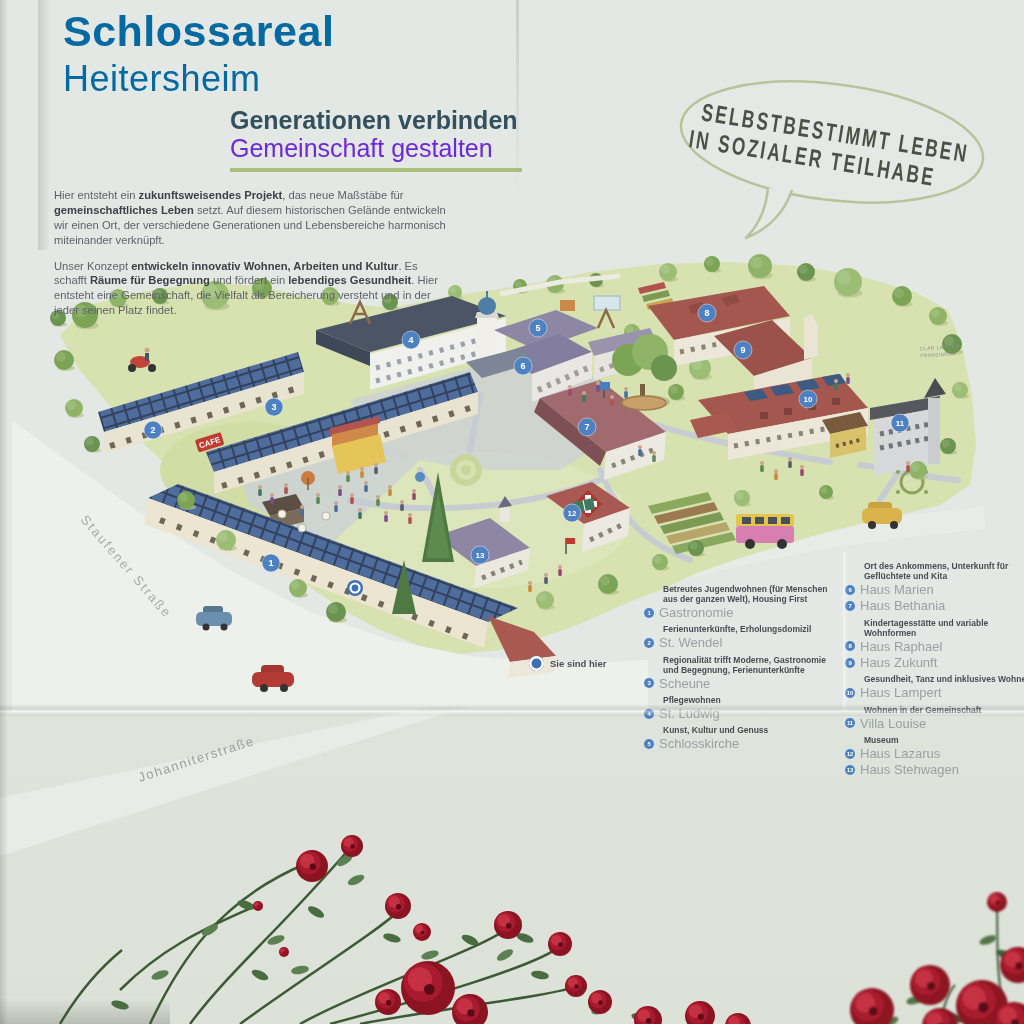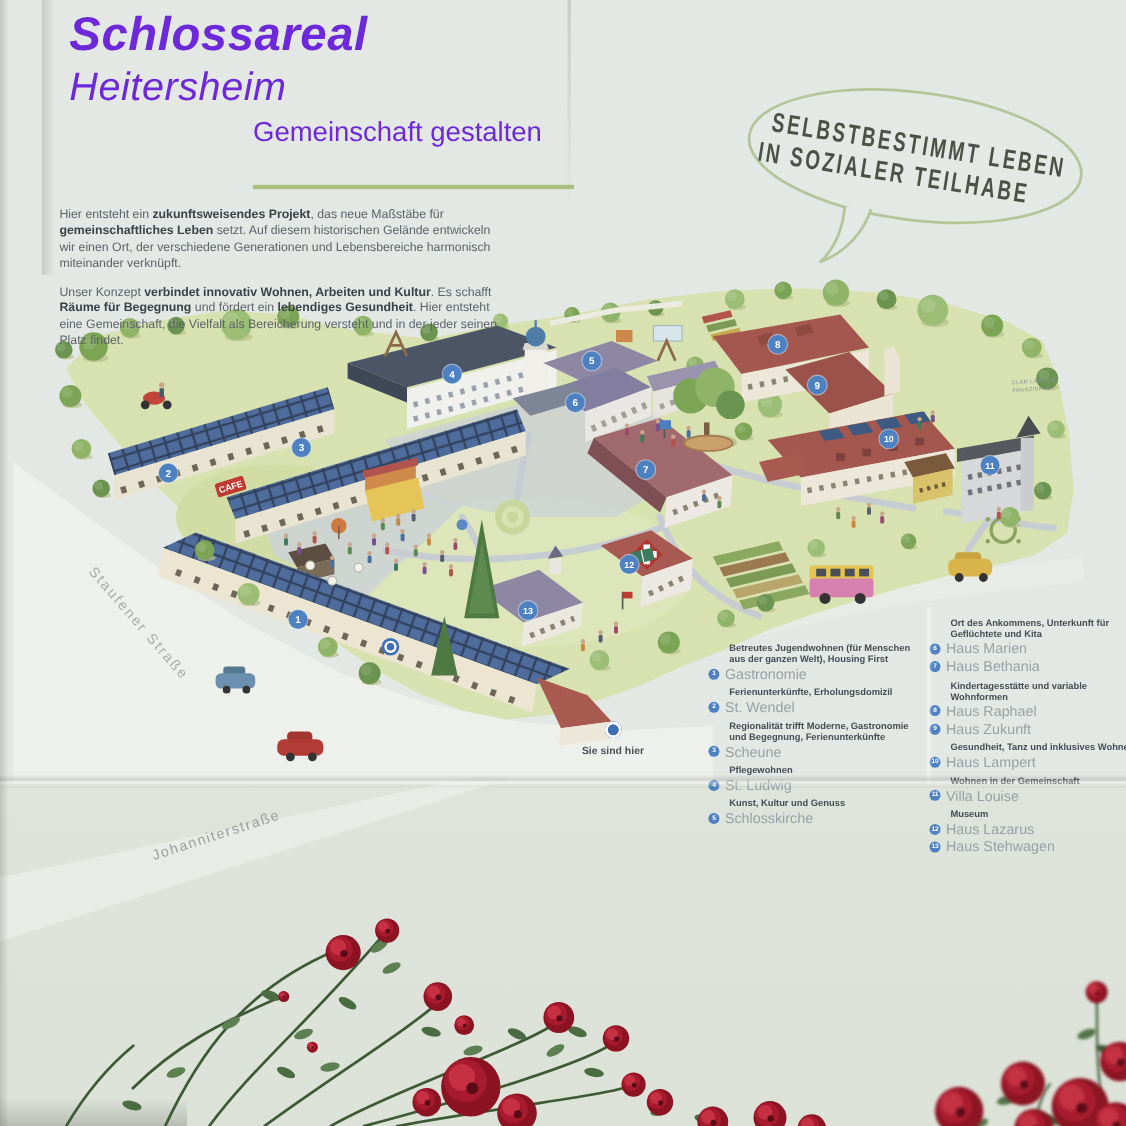--- a/index.html
+++ b/index.html
@@ -3,21 +3,21 @@
 <meta charset="utf-8">
 <style>
   html,body{margin:0;padding:0;background:#cfd4cf;}
   .stage{position:relative;width:1024px;height:1024px;overflow:hidden;
          background:#e4e8e5;font-family:"Liberation Sans",sans-serif;}
   .lower-banner{position:absolute;left:0;top:712px;width:1024px;height:312px;
          background:linear-gradient(to bottom,#dee4dc,#dce2d8);}
   svg.full{position:absolute;left:0;top:0;width:1024px;height:1024px;}
 
   
-  .titleblock{position:absolute;left:63px;top:8px;color:#6d28d9;font-style:italic;}
+  .titleblock{position:absolute;left:63px;top:8px;color:#0369a1;}
   .t1{font-size:43px;font-weight:bold;line-height:47px;letter-spacing:.5px;}
   .t2{font-size:36px;font-weight:normal;line-height:47px;letter-spacing:.5px;}
   .subblock{position:absolute;left:230px;top:106px;color:#33515d;}
   .s1{font-size:25px;font-weight:bold;line-height:28px;}
   .s2{font-size:25px;font-weight:normal;line-height:28px;color:#6d28d9;}
   .underline{position:absolute;left:230px;top:168px;width:292px;height:4px;background:#a9c17c;}
 
   
   .intro{position:absolute;left:54px;top:188px;width:398px;color:#5d6268;
          font-size:11.2px;line-height:1.33;}
@@ -37,21 +37,21 @@
   .legend-col{position:absolute;color:#43484e;}
   #legend-left{left:644px;top:584px;width:195px;}
   #legend-right{left:845px;top:561px;width:195px;}
   .leg-item{position:relative;padding-left:19px;margin-bottom:4px;}
   .leg-title{font-size:8.5px;font-weight:bold;line-height:1.18;color:#474c52;}
   .leg-row{display:flex;align-items:center;gap:5px;margin-left:-19px;margin-top:1px;}
   .leg-num{flex:0 0 auto;width:10px;height:10px;border-radius:50%;background:#4d81c2;
            color:#fff;font-size:6px;font-weight:bold;line-height:10px;text-align:center;letter-spacing:-.2px;}
   .leg-name{font-size:13px;color:#9aa0a3;line-height:1.18;}
 
-  .you-are-here{position:absolute;left:529px;top:656px;display:flex;align-items:center;gap:6px;flex-direction:column;}
+  .you-are-here{position:absolute;left:529px;top:656px;display:flex;align-items:center;gap:6px;}
   .yah-dot{width:15px;height:15px;border-radius:50%;background:#3f6fb5;
            box-shadow:inset 0 0 0 2.5px #fff,inset 0 0 0 5px #3f6fb5;}
   .yah-label{font-size:9.5px;color:#4a4f55;font-weight:bold;}
 
   .signature{position:absolute;left:920px;top:344px;width:46px;font-size:5px;line-height:1.3;
            color:#8a9198;transform:rotate(-4deg);text-transform:uppercase;letter-spacing:.4px;}
 
   
   .crease-v1{position:absolute;left:38px;top:0;width:12px;height:250px;
       background:linear-gradient(to right,rgba(70,80,72,.18),rgba(70,80,72,0));}
@@ -561,27 +561,28 @@
       <circle id="yah-map-outer" r="8" fill="#3f6fb5" cx="355" cy="588"></circle>
       <circle id="yah-map-ring" r="4.5" fill="none" stroke="#ffffff" stroke-width="2.2" cx="355" cy="588"></circle>
     </g>
   </svg>
 
   <div class="titleblock">
     <div class="t1">Schlossareal</div>
     <div class="t2">Heitersheim</div>
   </div>
   <div class="subblock">
+    <div class="s1">Generationen verbinden</div>
     <div class="s2">Gemeinschaft gestalten</div>
   </div>
   <div class="underline"></div>
 
   <div class="intro">
     <p><span>Hier entsteht ein </span><b>zukunftsweisendes Projekt</b><span>, das neue Maßstäbe für </span><b>gemeinschaftliches Leben</b><span> setzt. Auf diesem historischen Gelände entwickeln wir einen Ort, der verschiedene Generationen und Lebensbereiche harmonisch miteinander verknüpft.</span></p>
-    <p><span>Unser Konzept </span><b>verbindet innovativ Wohnen, Arbeiten und Kultur</b><span>. Es schafft </span><b>Räume für Begegnung</b><span> und fördert ein </span><b>lebendiges Gesundheit</b><span>. Hier entsteht eine Gemeinschaft, die Vielfalt als Bereicherung versteht und in der jeder seinen Platz findet.</span></p>
+    <p><span>Unser Konzept </span><b>entwickeln innovativ Wohnen, Arbeiten und Kultur</b><span>. Es schafft </span><b>Räume für Begegnung</b><span> und fördert ein </span><b>lebendiges Gesundheit</b><span>. Hier entsteht eine Gemeinschaft, die Vielfalt als Bereicherung versteht und in der jeder seinen Platz findet.</span></p>
   </div>
 
   <svg class="bubble-svg" viewBox="0 0 350 180">
     <ellipse cx="172" cy="72" rx="152" ry="58" transform="rotate(7 172 72)" fill="#e5e9e6" stroke="#b7c49a" stroke-width="2.5"></ellipse>
     <path d="M 108,118 C 106,140 98,156 86,168 C 112,158 126,138 132,120" fill="#e5e9e6" stroke="#b7c49a" stroke-width="2.5" stroke-linejoin="round"></path>
     <path d="M 106,114 C 120,122 132,122 136,116" fill="#e5e9e6" stroke="none"></path>
   </svg>
   <div class="bubble-text">
     <div class="l1">SELBSTBESTIMMT LEBEN</div>
     <div class="l2">IN SOZIALER TEILHABE</div>

